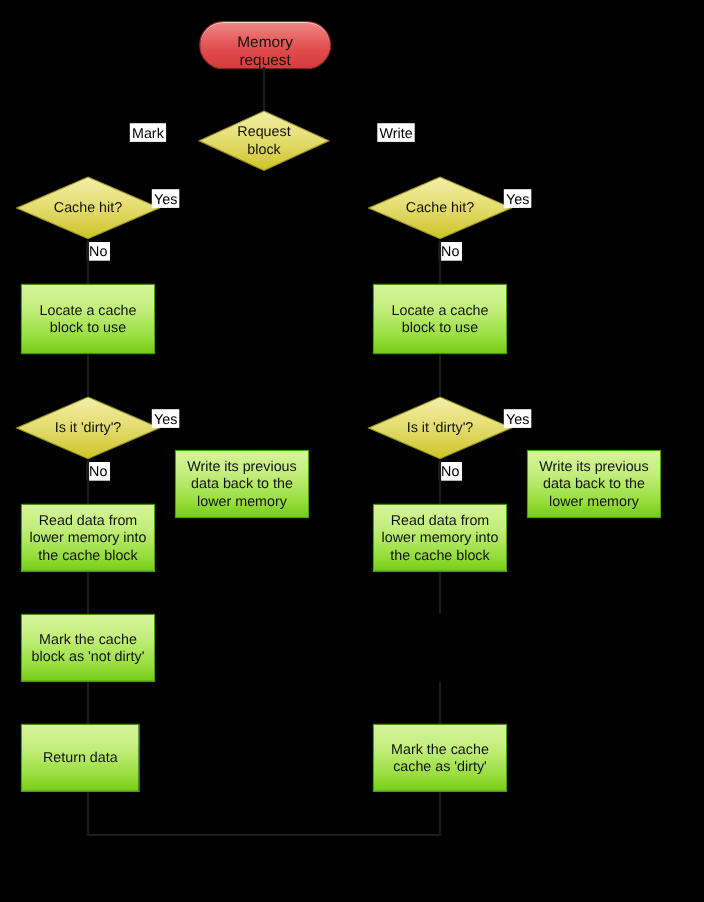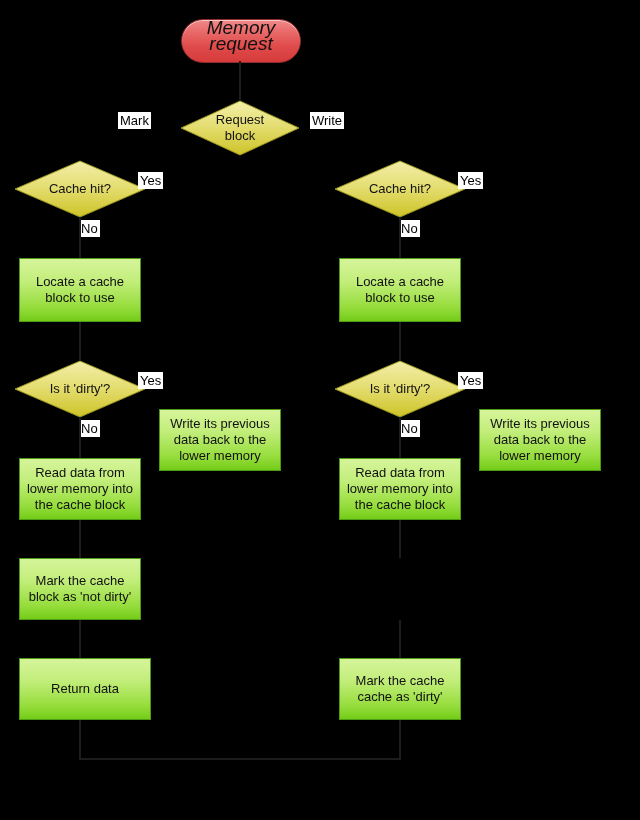--- a/index.html
+++ b/index.html
@@ -7,27 +7,27 @@
   body{
     width:640px;height:820px;position:relative;overflow:hidden;
     font-family:"Liberation Sans","DejaVu Sans",sans-serif;
     color:#000;
   }
   .canvas{position:absolute;left:0;top:0;width:640px;height:820px;}
 
   
   .term{
     position:absolute;
-    display:flex;align-items:flex-start;justify-content:center;
+    display:flex;align-items:flex-end;justify-content:center;
     text-align:center;
     border-radius:22px;
     border:1px solid #8c2b2b;
     background:linear-gradient(to bottom,#f08a8a 0%,#e96a6a 28%,#e04b4b 62%,#d63b3b 100%);
     box-shadow:inset 0 1px 0 rgba(255,255,255,.55);
-    font-size:19px;line-height:16px;color:#111;font-style:italic;
+    font-size:14px;line-height:16px;color:#111;
   }
 
   
   .proc{
     position:absolute;
     display:flex;align-items:center;justify-content:center;
     text-align:center;
     border:1px solid #4e9b16;
     background:linear-gradient(to bottom,#d6f49a 0%,#c3ee7c 35%,#96dd3c 78%,#74cc18 100%);
     font-size:13px;line-height:16px;color:#111;
@@ -82,21 +82,21 @@
     </svg>
     <div class="dec-text">
       <span style="display:block;">
         <span style="display:block;">Request</span>
         <span style="display:block;">block</span>
       </span>
     </div>
   </div>
 
   <div class="elabel" style="left:118px;top:112px;">Mark</div>
-  <div class="elabel" style="left:310px;top:112px;">Write</div>
+  <div class="elabel" style="left:343px;top:112px;">Write</div>
 
   <div class="dec" style="left:14px;top:160px;width:132px;height:58px;">
     <svg width="132" height="58" viewBox="0 0 132 58">
       <defs>
         <linearGradient id="gdec2" x1="0" y1="0" x2="0" y2="1">
           <stop offset="0%" stop-color="#f2efa8"></stop>
           <stop offset="45%" stop-color="#e5de74"></stop>
           <stop offset="100%" stop-color="#cdc428"></stop>
         </linearGradient>
       </defs>
@@ -160,21 +160,21 @@
 
   <div class="proc" style="left:19px;top:558px;width:122px;height:62px;">
     <span style="display:block;">
       <span style="display:block;">Mark the cache</span>
       <span style="display:block;">block as 'not dirty'</span>
     </span>
   </div>
 
   <div class="conn" style="left:79px;top:620px;width:2px;height:38px;"></div>
 
-  <div class="proc" style="left:19px;top:658px;width:132px;height:62px;">
+  <div class="proc" style="left:19px;top:658px;width:108px;height:62px;">
     <span style="display:block;">
       <span style="display:block;">Return data</span>
     </span>
   </div>
 
   <div class="dec" style="left:334px;top:160px;width:132px;height:58px;">
     <svg width="132" height="58" viewBox="0 0 132 58">
       <defs>
         <linearGradient id="gdec4" x1="0" y1="0" x2="0" y2="1">
           <stop offset="0%" stop-color="#f2efa8"></stop>

